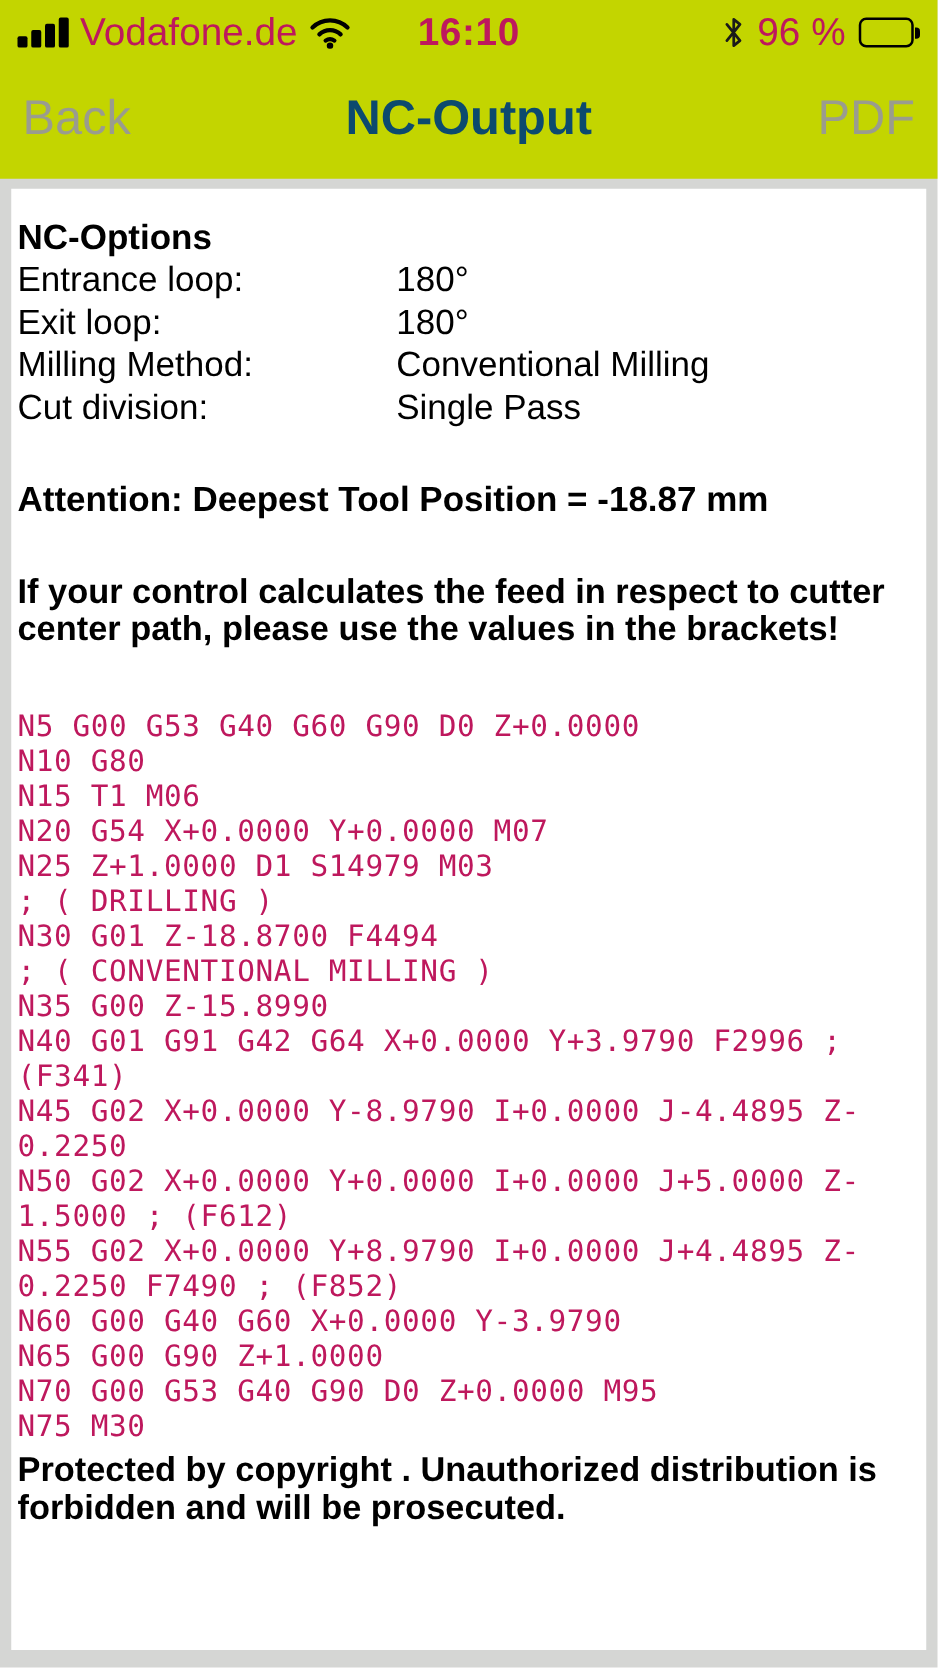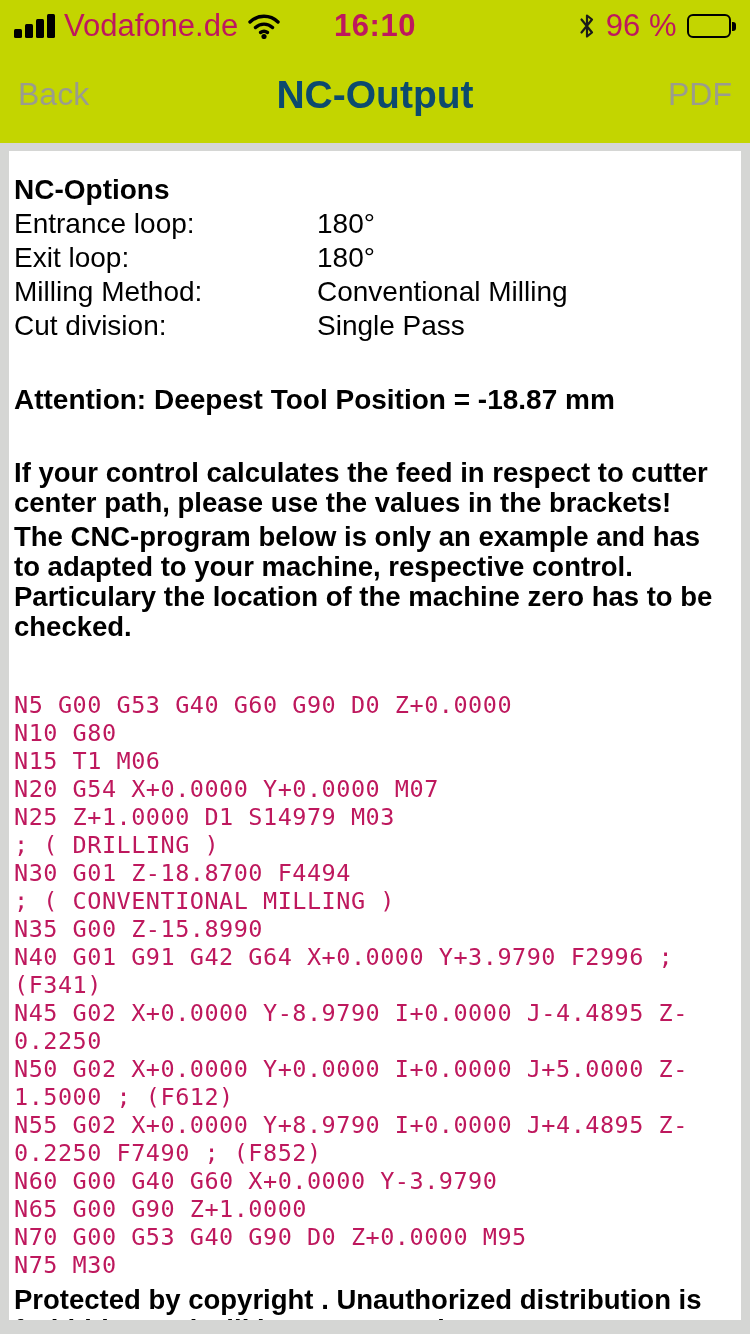--- a/index.html
+++ b/index.html
@@ -33,21 +33,21 @@
   .batt-body{
     width:44px;height:24px;border:2.5px solid #000;border-radius:6px;
     padding:2px;box-sizing:border-box;
   }
   .batt-fill{height:100%;width:96%;background:#000;border-radius:2px;}
   .batt-tip{width:4px;height:9px;background:#000;border-radius:0 3px 3px 0;margin-left:1.5px;}
   .navbar{
     height:97px;display:flex;align-items:center;
     padding:0 18px;box-sizing:border-box;
   }
-  .nav-side{flex:1;font-size:32px;color:#9a9c8e;}
+  .nav-side{flex:1;font-size:39px;color:#9a9c8e;}
   .nav-side.right{text-align:right;}
   .nav-title{flex:1.4;text-align:center;font-size:39px;font-weight:700;color:#0c4a6e;}
   
   .page{
     position:absolute;top:151px;left:9px;right:9px;bottom:14px;
     background:#fff;box-sizing:border-box;
     padding:22px 16px 0 5px;
     overflow:hidden;
     color:#000;
   }
@@ -126,21 +126,20 @@
     <span class="opt-value">Conventional Milling</span>
   </div>
   <div class="opt-row">
     <span class="opt-label">Cut division:</span>
     <span class="opt-value">Single Pass</span>
   </div>
 
   <p class="attention">Attention: Deepest Tool Position = -18.87 mm</p>
 
   <p class="note">If your control calculates the feed in respect to cutter center path, please use the values in the brackets!</p>
-  <p class="note">The CNC-program below is only an example and has to adapted to your machine, respective control. Particulary the location of the machine zero has to be checked.</p>
 
   <pre class="code">N5 G00 G53 G40 G60 G90 D0 Z+0.0000
 N10 G80
 N15 T1 M06
 N20 G54 X+0.0000 Y+0.0000 M07
 N25 Z+1.0000 D1 S14979 M03
 ; ( DRILLING )
 N30 G01 Z-18.8700 F4494
 ; ( CONVENTIONAL MILLING )
 N35 G00 Z-15.8990

